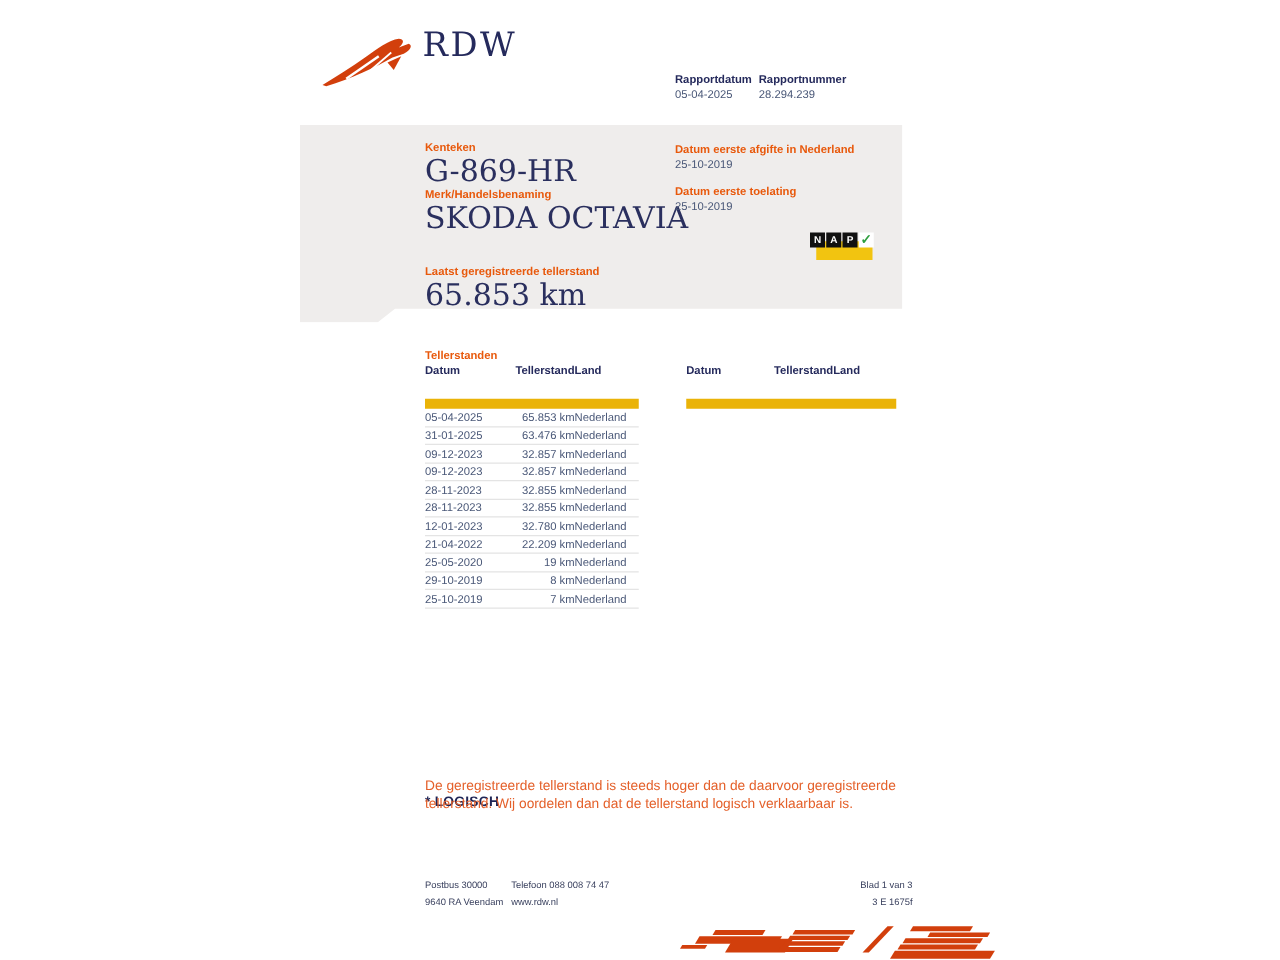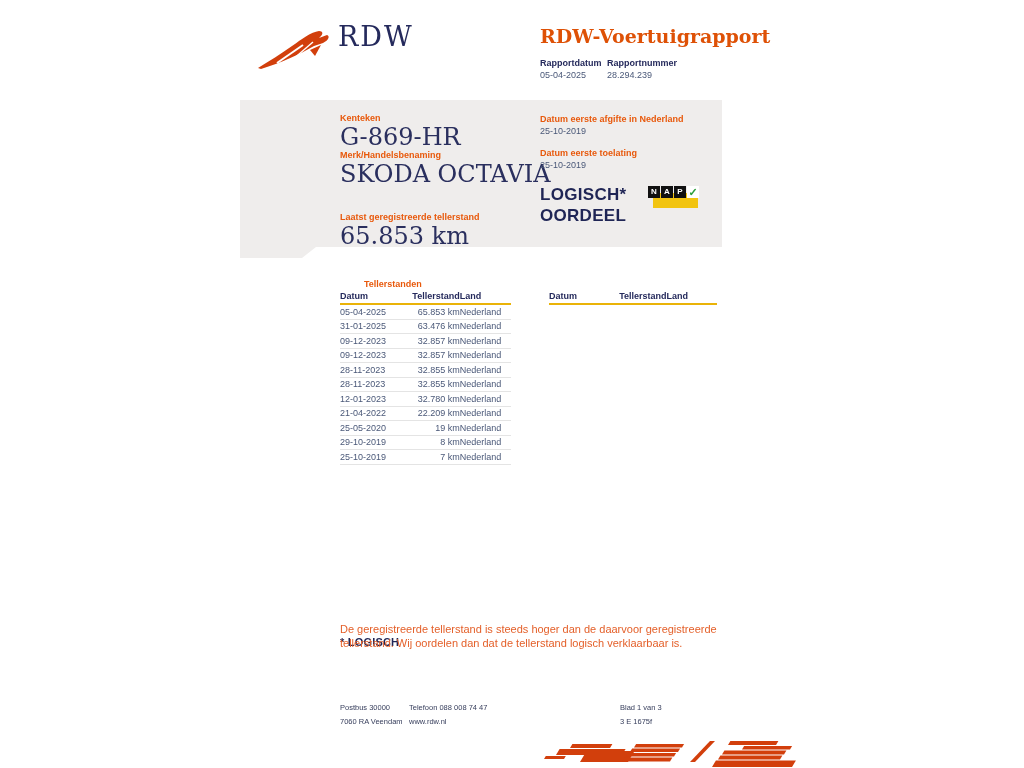--- a/index.html
+++ b/index.html
@@ -27,62 +27,61 @@
 
   
   .nap { position:absolute; left:408px; top:86px; width:52px; height:24px; }
   .nap-yellow { position:absolute; left:5px; top:7px; width:45px; height:15px; background:#F2C410; }
   .nap-sq { position:absolute; top:0; width:12px; height:12px; background:#111; color:#fff;
             font-size:8px; font-weight:bold; text-align:center; line-height:12px; }
   .nap-check { position:absolute; top:0; left:39px; width:12px; height:12px; background:#fff;
                color:#2E9E3E; font-size:11px; font-weight:bold; text-align:center; line-height:12px; }
 
   
-  .section-title { position:absolute; left:340px; top:279px; font-size:9px; font-weight:bold; color:#E8590C;margin-left:24px; }
+  .section-title { position:absolute; left:340px; top:279px; font-size:9px; font-weight:bold; color:#E8590C; }
   .odo-table { position:absolute; top:291px; }
   .t-left  { left:340px; width:171px; }
   .t-right { left:549px; width:168px; }
-  .thead { display:flex; border-bottom:2px solid #eab308; padding-bottom:2px; }
+  .thead { display:flex; border-bottom:8px solid #eab308; padding-bottom:18px; }
   .thead .tcell { font-weight:bold; color:#252A5C; }
   .trow { display:flex; border-bottom:1px solid #E4E4E4; height:14.5px; align-items:center; }
   .tcell { font-size:9px; color:#4A5878; }
   .c0 { width:34%; text-align:left; }
   .c1 { width:36%; text-align:right; }
   .c2 { width:30%; }
 
   
   .note-title { position:absolute; left:340px; top:636px; font-size:11px; font-weight:bold;
                 color:#1F2555; letter-spacing:0.2px; }
   .note-body { position:absolute; left:340px; top:622px; width:392px; font-size:11px;
                line-height:14px; color:#E4602A; }
 
   
   .foot { position:absolute; font-size:7.5px; color:#39405E; line-height:14px; }
   .f1 { left:340px; top:701px; }
   .f2 { left:409px; top:701px; }
-  .f3 { left:620px; top:701px; width:110px; text-align:left; }
+  .f3 { left:620px; top:701px; width:110px; text-align:right; }
 
   
   .stripes-svg { position:absolute; left:542px; top:736px; width:254px; height:32px; }
 </style>
 </head>
 <body>
 
 <div class="page">
 
   <svg class="logo-svg" viewBox="0 0 75 45">
     <path d="M1 43 C 12 36, 24 29, 35 21 C 45 14, 54 7, 62 6 C 66 6, 67 9, 62 13
              L 70 10 C 73 11, 72 15, 66 18 L 57 21 C 43 29, 24 38, 4 44 Z" fill="#D23F0C"></path>
     <polygon points="53,25 64,20 58,31" fill="#D23F0C"></polygon>
     <path d="M20 38 L46 20" stroke="#ffffff" stroke-width="2" fill="none"></path>
     <path d="M34 36 L56 17" stroke="#ffffff" stroke-width="1.4" fill="none"></path>
   </svg>
   <div class="wordmark">RDW</div>
 
-  <div class="doc-title">RDW-Voertuigrapport</div>
   <div class="meta-label mx1">Rapportdatum</div>
   <div class="meta-label mx2">Rapportnummer</div>
   <div class="meta-value mx1">05-04-2025</div>
   <div class="meta-value mx2">28.294.239</div>
 
   <div class="panel">
     <div class="p-label" style="left:100px; top:13px;">Kenteken</div>
     <div class="p-value-serif" style="left:100px; top:23px;">G-869-HR</div>
 
     <div class="p-label" style="left:100px; top:50px;">Merk/Handelsbenaming</div>
@@ -90,24 +89,20 @@
 
     <div class="p-label" style="left:100px; top:112px;">Laatst geregistreerde tellerstand</div>
     <div class="p-value-serif" style="left:100px; top:122px;">65.853 km</div>
 
     <div class="p-label" style="left:300px; top:14px;">Datum eerste afgifte in Nederland</div>
     <div class="p-value-sans" style="left:300px; top:26px;">25-10-2019</div>
 
     <div class="p-label" style="left:300px; top:48px;">Datum eerste toelating</div>
     <div class="p-value-sans" style="left:300px; top:60px;">25-10-2019</div>
 
-    <div class="oordeel">
-      <div>LOGISCH*</div>
-      <div>OORDEEL</div>
-    </div>
 
     <div class="nap">
       <div class="nap-yellow"></div>
       <div class="nap-sq" style="left:0;">N</div>
       <div class="nap-sq" style="left:13px;">A</div>
       <div class="nap-sq" style="left:26px;">P</div>
       <div class="nap-check">✓</div>
     </div>
   </div>
 
@@ -184,21 +179,21 @@
       <div class="tcell c1">Tellerstand</div>
       <div class="tcell c2">Land</div>
     </div>
   </div>
 
   <div class="note-title">* LOGISCH</div>
   <div class="note-body">De geregistreerde tellerstand is steeds hoger dan de daarvoor geregistreerde tellerstand. Wij oordelen dan dat de tellerstand logisch verklaarbaar is.</div>
 
   <div class="foot f1">
     <div>Postbus 30000</div>
-    <div>7060 RA Veendam</div>
+    <div>9640 RA Veendam</div>
   </div>
   <div class="foot f2">
     <div>Telefoon 088 008 74 47</div>
     <div>www.rdw.nl</div>
   </div>
   <div class="foot f3">
     <div>Blad 1 van 3</div>
     <div>3 E 1675f</div>
   </div>
 

